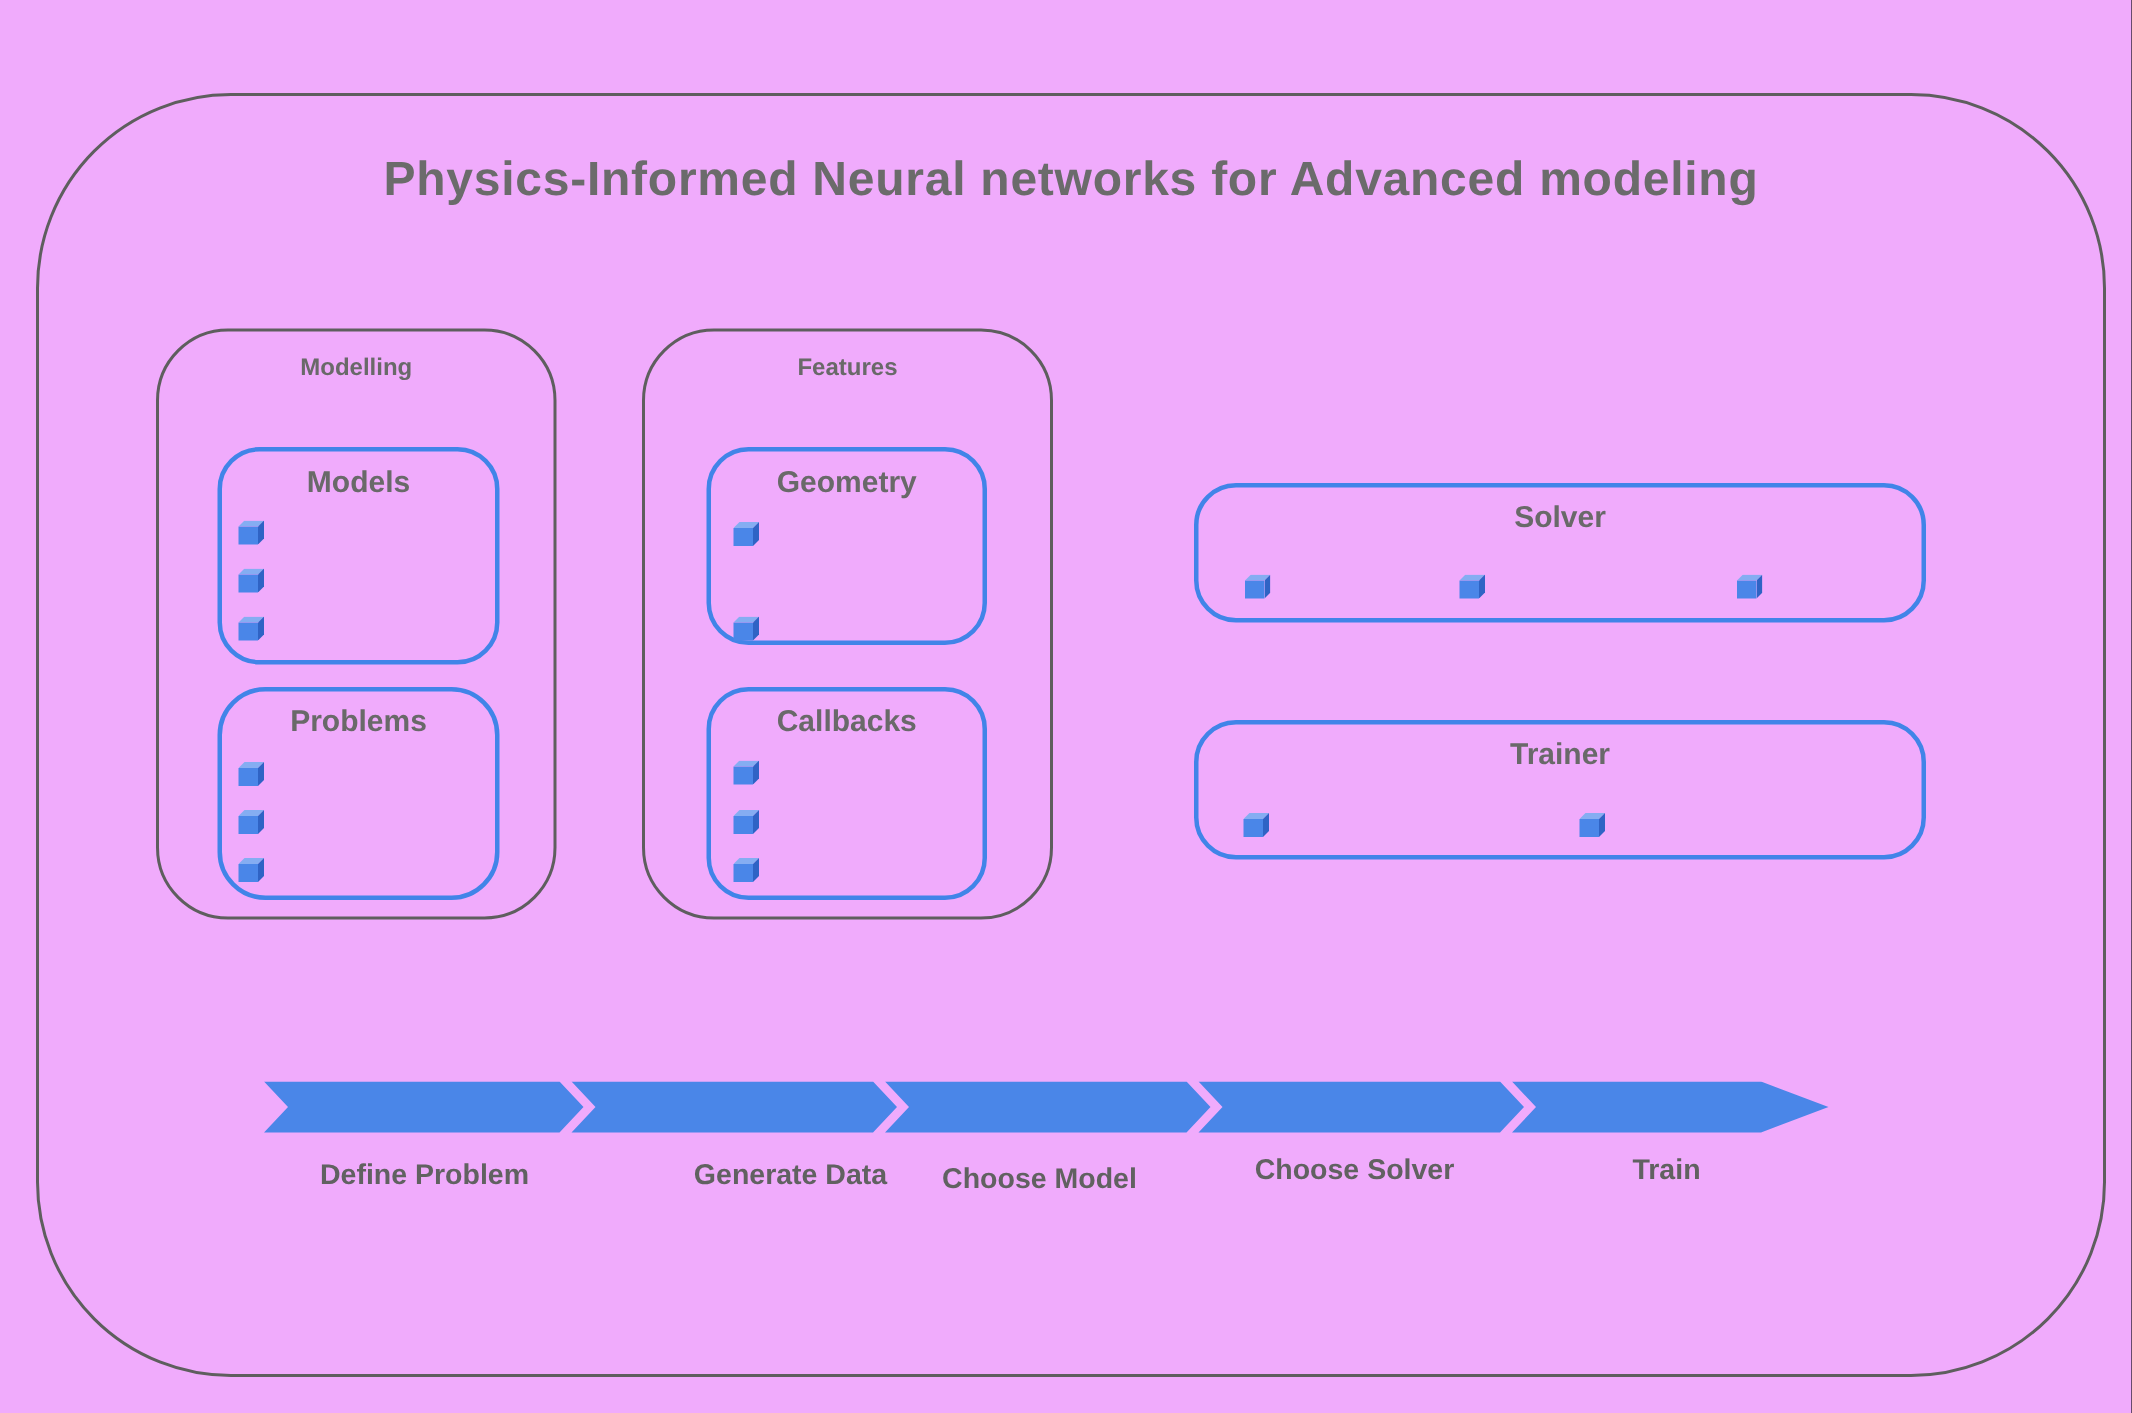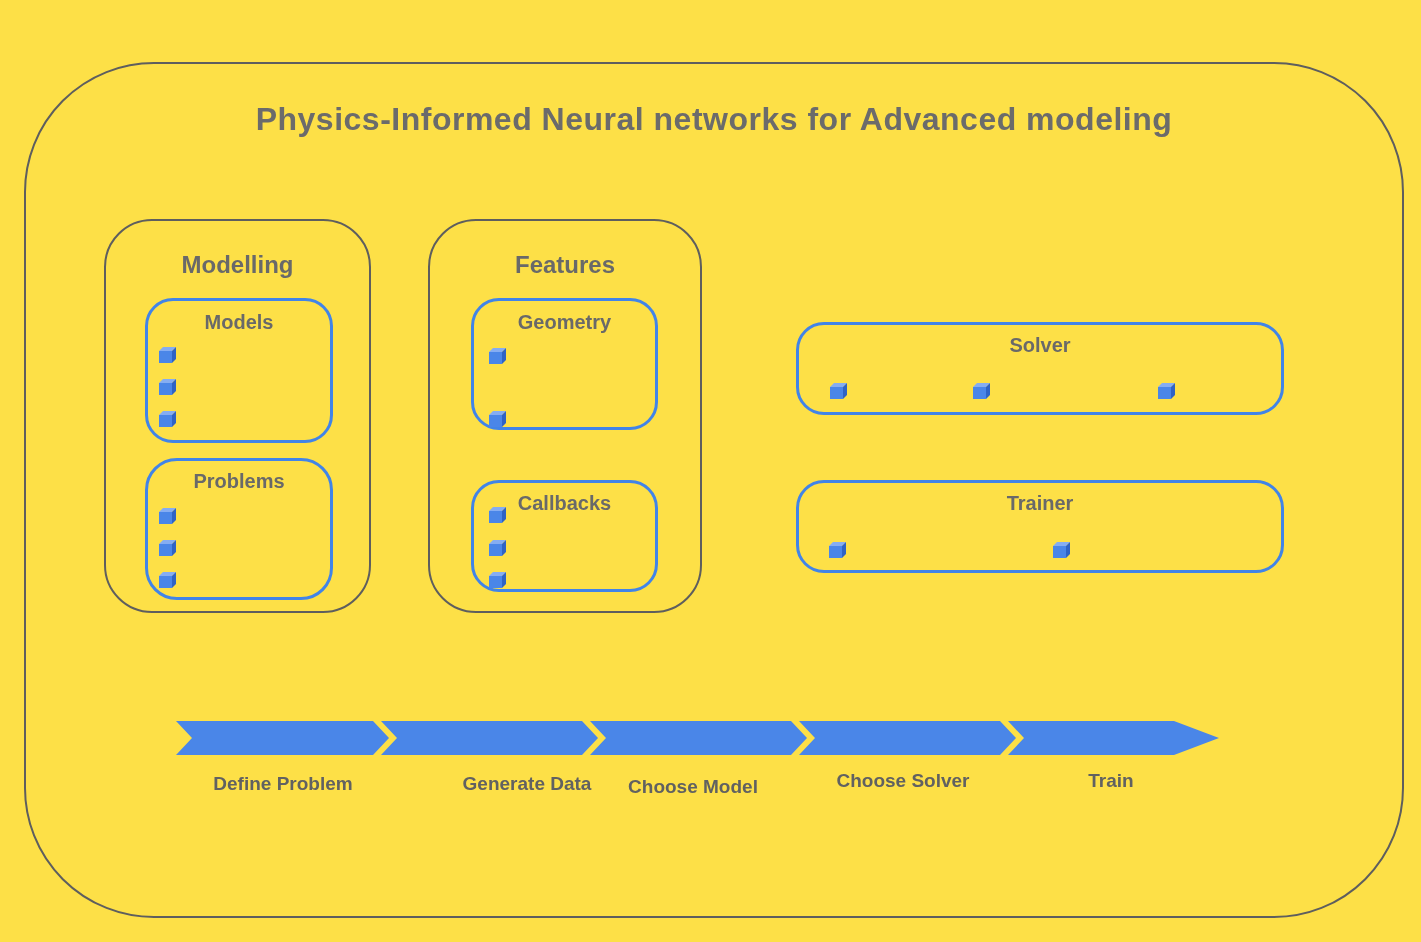--- a/index.html
+++ b/index.html
@@ -5,21 +5,21 @@
   html, body {
     margin: 0;
     padding: 0;
     background: #000000;
     font-family: "Liberation Sans", sans-serif;
   }
   #stage {
     position: relative;
     width: 1421px;
     height: 942px;
-    background: #fde047;
+    background: #f0abfc;
     overflow: hidden;
   }
   
   .outer-frame {
     position: absolute;
     left: 24px; top: 62px;
     width: 1380px; height: 856px;
     border: 2px solid #5e5e5e;
     border-radius: 130px;
     box-sizing: border-box;
@@ -37,22 +37,22 @@
   
   .section {
     position: absolute;
     border: 2px solid #5e5e5e;
     border-radius: 48px;
     box-sizing: border-box;
   }
   .section-label {
     width: 100%;
     text-align: center;
-    padding-top: 30px;
-    font-size: 24px;
+    padding-top: 16px;
+    font-size: 16px;
     font-weight: bold;
     color: #696969;
   }
   #section-modelling   { left: 104px; top: 219px; width: 267px; height: 394px; }
   #section-features    { left: 428px; top: 219px; width: 274px; height: 394px; }
   #section-optimization{ left: 758px; top: 219px; width: 566px; height: 394px; }
   
   .group-box {
     position: absolute;
     border: 3px solid #4184e8;
@@ -62,21 +62,21 @@
   .group-label {
     width: 100%;
     text-align: center;
     font-size: 20px;
     font-weight: bold;
     color: #696969;
   }
   #group-models    { left: 145px; top: 298px; width: 188px; height: 145px; }
   #group-problems  { left: 145px; top: 458px; width: 188px; height: 142px; border-radius: 32px; }
   #group-geometry  { left: 471px; top: 298px; width: 187px; height: 132px; }
-  #group-callbacks { left: 471px; top: 458px; width: 187px; height: 112px; margin-top: 22px; }
+  #group-callbacks { left: 471px; top: 458px; width: 187px; height: 142px; }
   #group-solver    { left: 796px; top: 322px; width: 488px; height:  93px; }
   #group-trainer   { left: 796px; top: 480px; width: 488px; height:  93px; }
   #group-models .group-label,
   #group-geometry .group-label  { padding-top: 10px; }
   #group-problems .group-label,
   #group-callbacks .group-label { padding-top: 9px; }
   #group-solver .group-label,
   #group-trainer .group-label   { padding-top: 9px; }
   
   .cube {

